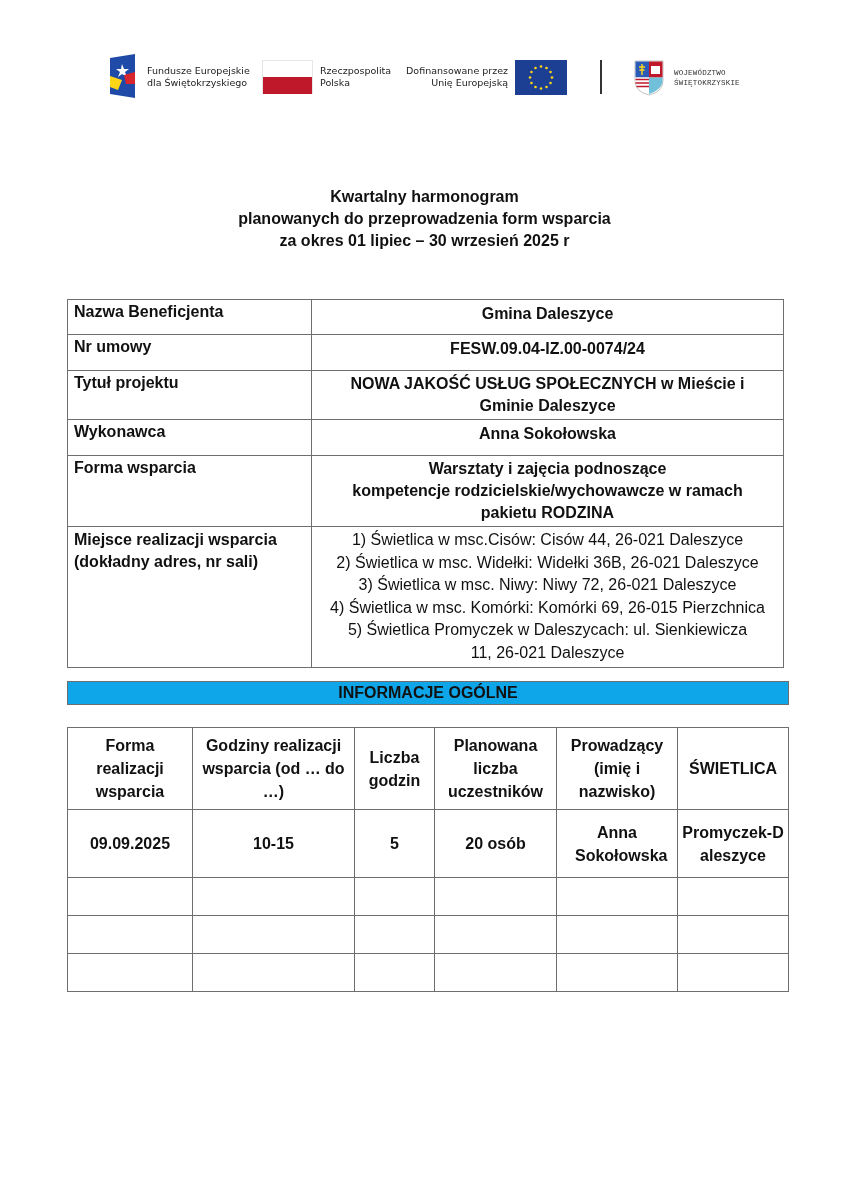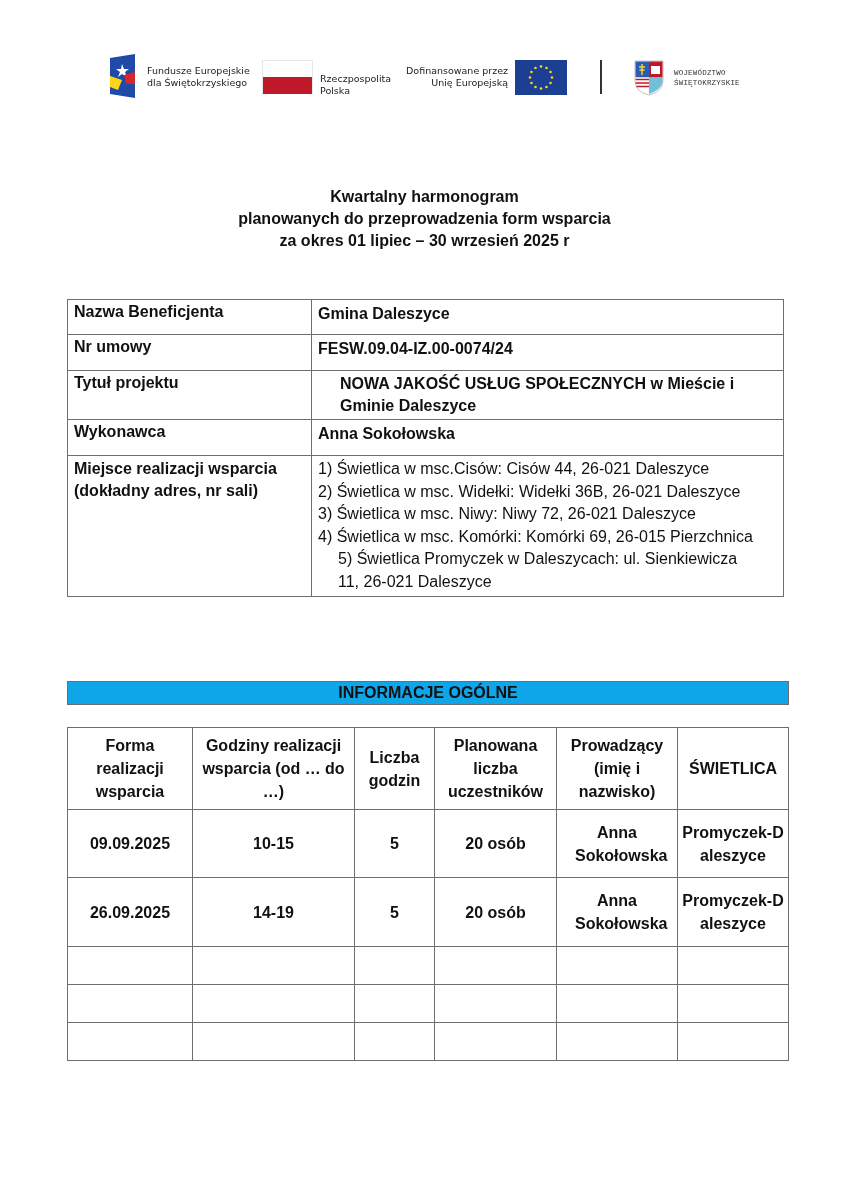--- a/index.html
+++ b/index.html
@@ -13,21 +13,21 @@
 
   
   .title { left: 0; width: 849px; top: 186px; text-align: center; font-weight: bold; font-size: 16px; line-height: 22px; }
   .title div { white-space: nowrap; }
 
   
   table { border-collapse: collapse; position: absolute; table-layout: fixed; }
   td, th { border: 1px solid #6e6e6e; padding: 0; font-size: 16px; }
   .info { left: 67px; top: 299px; width: 717px; border-radius: 28px; }
   .info td.lbl { width: 231px; font-weight: bold; vertical-align: top; padding: 2px 6px; line-height: 20px; }
-  .info td.val { vertical-align: top; padding: 2px 6px; line-height: 23px; font-weight: bold; }
+  .info td.val { text-align: center; vertical-align: top; padding: 2px 6px; line-height: 23px; font-weight: bold; }
   .info td.val.plain { font-weight: normal; }
 
   .band { left: 67px; top: 681px; width: 720px; height: 22px; background: #0ea5e9; border: 1px solid #6e6e6e;
           text-align: center; font-weight: bold; font-size: 16px; line-height: 22px; }
 
   .sched { left: 67px; top: 727px; width: 721px; }
   .sched th { font-weight: bold; text-align: center; vertical-align: middle; line-height: 23px; }
   .sched td { font-weight: bold; text-align: center; vertical-align: middle; line-height: 23px; }
 </style>
 </head>
@@ -43,21 +43,21 @@
   </svg>
   <div class="abs logo-text" style="left:147px;top:65px;">
     <div>Fundusze Europejskie</div>
     <div>dla Świętokrzyskiego</div>
   </div>
 
   <div class="abs" style="left:262px;top:60px;width:51px;height:34px;border:1px solid #e6e6e6;box-sizing:border-box;">
     <div style="height:16px;background:#ffffff;"></div>
     <div style="height:17px;background:#c0182b;"></div>
   </div>
-  <div class="abs logo-text" style="left:320px;top:73px;">
+  <div class="abs logo-text" style="left:320px;top:65px;">
     <div>Rzeczpospolita</div>
     <div>Polska</div>
   </div>
 
   <div class="abs logo-text" style="left:400px;top:65px;width:108px;text-align:right;">
     <div>Dofinansowane przez</div>
     <div>Unię Europejską</div>
   </div>
   <svg class="abs" style="left:515px;top:60px;" width="52" height="35" viewBox="0 0 52 35">
     <rect width="52" height="35" fill="#1c3f94"></rect>
@@ -112,20 +112,27 @@
     <td class="val">FESW.09.04-IZ.00-0074/24</td>
   </tr>
   <tr style="height:46px;">
     <td class="lbl">Tytuł projektu</td>
     <td class="val" style="padding-left:28px;padding-right:28px;line-height:22px;">NOWA JAKOŚĆ USŁUG SPOŁECZNYCH w Mieście i Gminie Daleszyce</td>
   </tr>
   <tr style="height:36px;">
     <td class="lbl">Wykonawca</td>
     <td class="val">Anna Sokołowska</td>
   </tr>
+  <tr style="height:68px;">
+    <td class="lbl">Forma wsparcia</td>
+    <td class="val" style="line-height:22px;">
+      <div>Warsztaty i zajęcia podnoszące</div>
+      <div style="padding:0 30px;">kompetencje rodzicielskie/wychowawcze w ramach pakietu RODZINA</div>
+    </td>
+  </tr>
   <tr style="height:138px;">
     <td class="lbl" style="line-height:22px;">Miejsce realizacji wsparcia (dokładny adres, nr sali)</td>
     <td class="val plain" style="line-height:22.6px;">
       <div>1) Świetlica w msc.Cisów: Cisów 44, 26-021 Daleszyce</div>
       <div>2) Świetlica w msc. Widełki: Widełki 36B, 26-021 Daleszyce</div>
       <div>3) Świetlica w msc. Niwy: Niwy 72, 26-021 Daleszyce</div>
       <div>4) Świetlica w msc. Komórki: Komórki 69, 26-015 Pierzchnica</div>
       <div style="padding:0 20px;">5) Świetlica Promyczek w Daleszycach: ul. Sienkiewicza 11, 26-021 Daleszyce</div>
     </td>
   </tr>
@@ -153,28 +160,20 @@
     <th>ŚWIETLICA</th>
   </tr>
   <tr style="height:68px;">
     <td>09.09.2025</td>
     <td>10-15</td>
     <td>5</td>
     <td>20 osób</td>
     <td style="padding:0 18px;">Anna Sokołowska</td>
     <td style="padding:0 4px;word-break:break-all;">Promyczek-Daleszyce</td>
   </tr>
-  <tr style="height:69px;">
-    <td>26.09.2025</td>
-    <td>14-19</td>
-    <td>5</td>
-    <td>20 osób</td>
-    <td style="padding:0 18px;">Anna Sokołowska</td>
-    <td style="padding:0 4px;word-break:break-all;">Promyczek-Daleszyce</td>
-  </tr>
   <tr style="height:38px;">
     <td></td>
     <td></td>
     <td></td>
     <td></td>
     <td></td>
     <td></td>
   </tr>
   <tr style="height:38px;">
     <td></td>

